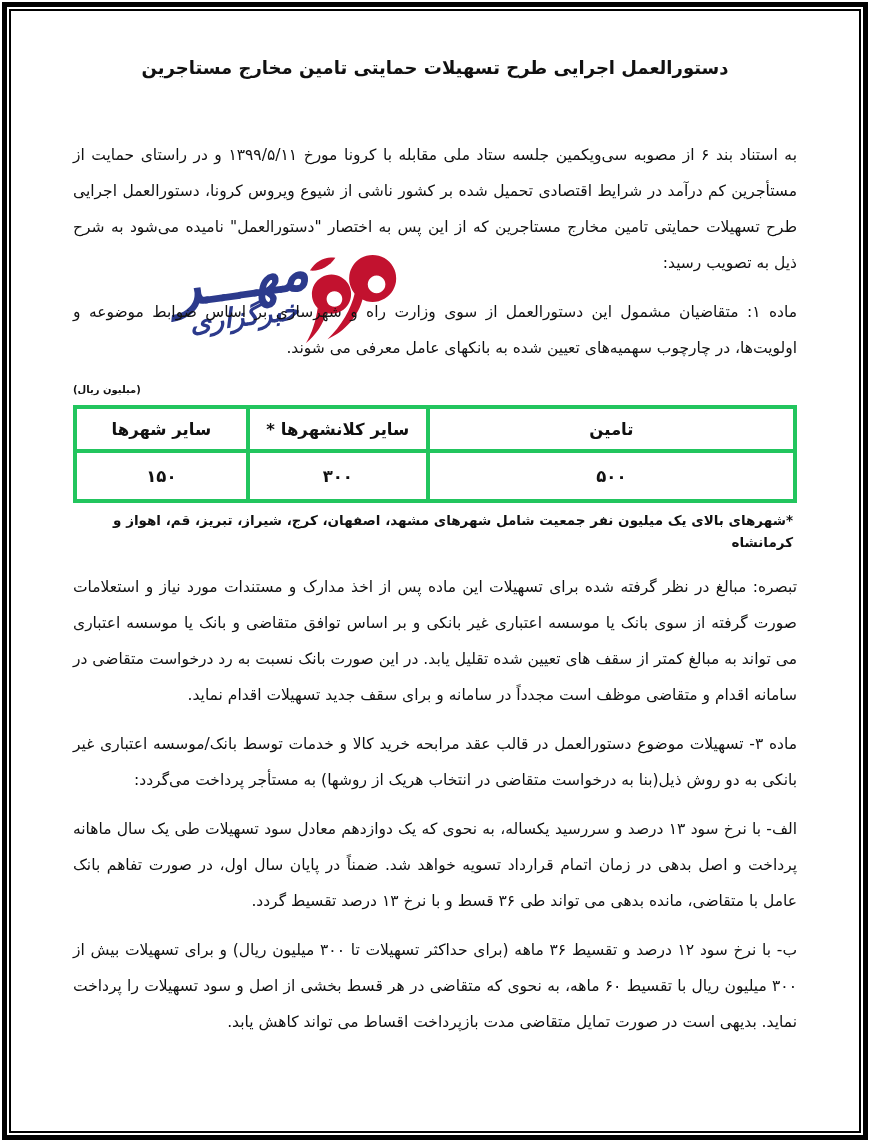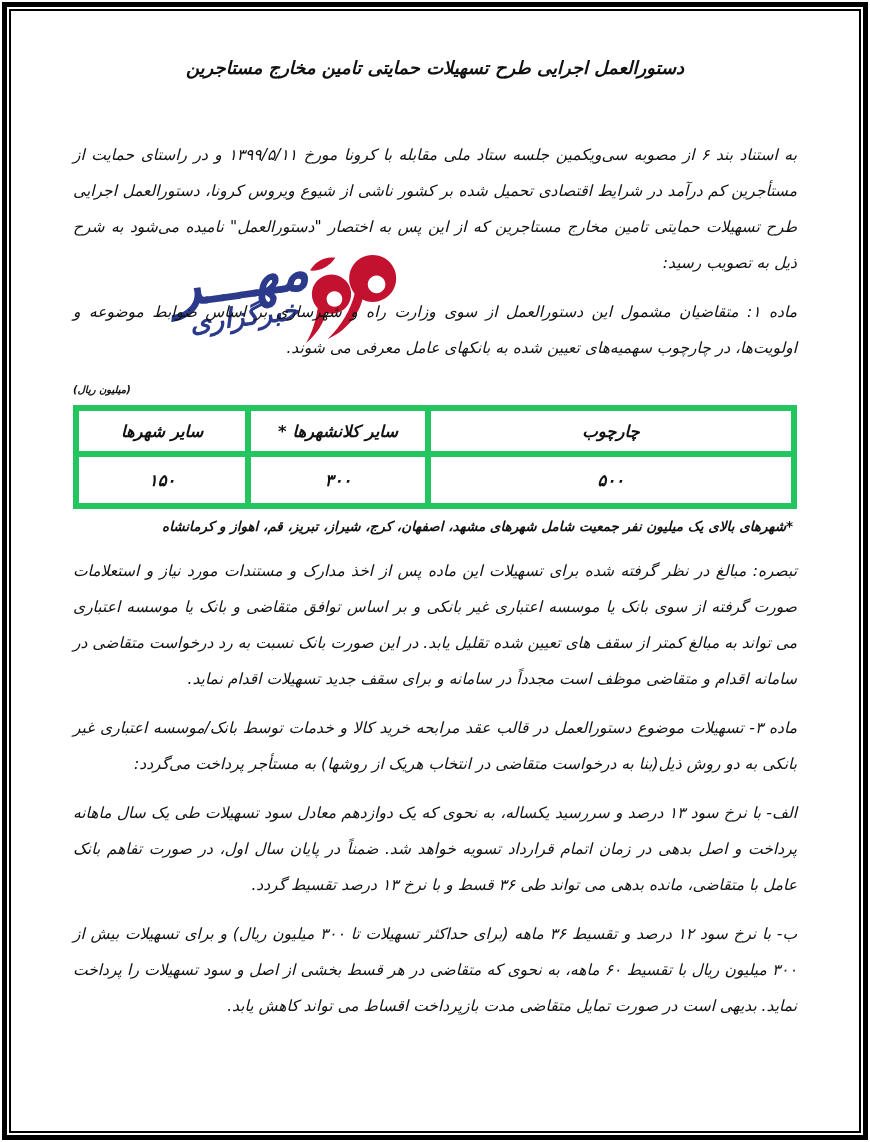--- a/index.html
+++ b/index.html
@@ -3,21 +3,20 @@
 <meta charset="utf-8">
 <style>
   html,body{margin:0;padding:0;background:#fff;}
   body{
     width:870px;height:1142px;position:relative;overflow:hidden;
     font-family:"DejaVu Sans",sans-serif;color:#111;
   }
   .frame-outer{
     position:absolute;top:2px;left:2px;right:2px;bottom:2px;
     border:5px solid #000;
-    font-style:italic;
   }
   .frame-inner{
     position:absolute;top:2px;left:2px;right:2px;bottom:2px;
     border:2px solid #000;
   }
   .content{
     position:absolute;top:0;left:0;right:0;bottom:0;
     padding:0 62px;direction:rtl;
   }
   .doc-title{
@@ -32,21 +31,21 @@
   p.intro{margin-top:56px;}
   .unit-label{
     font-size:10px;font-weight:bold;line-height:22px;
     text-align:left;margin:2px 0 4px 0;position:relative;z-index:2;
   }
   table.ceil-table{
     width:100%;border-collapse:collapse;position:relative;z-index:2;
     table-layout:fixed;
   }
   table.ceil-table th,table.ceil-table td{
-    border:6px solid #22c55e;text-align:center;font-weight:bold;
+    border:4px solid #22c55e;text-align:center;font-weight:bold;
   }
   table.ceil-table th{height:38px;font-size:16.5px;}
   table.ceil-table td{height:44px;font-size:16.5px;vertical-align:middle;border-radius:11px;}
   col.c-tehran{width:51%;}
   col.c-metro{width:25%;}
   col.c-other{width:24%;}
   .table-footnote{
     font-size:13.5px;font-weight:bold;line-height:22px;
     margin:6px 4px 16px 0;position:relative;z-index:2;
   }
@@ -84,21 +83,21 @@
       <div class="unit-label">(میلیون ریال)</div>
 
       <table class="ceil-table">
         <colgroup>
           <col class="c-tehran">
             <col class="c-metro">
             <col class="c-other">
         </colgroup>
         <thead>
           <tr>
-            <th>چارچوب</th>
+            <th>تامین</th>
             <th>سایر کلانشهرها *</th>
             <th>سایر شهرها</th>
           </tr>
         </thead>
         <tbody>
           <tr>
             <td>۵۰۰</td>
             <td>۳۰۰</td>
             <td>۱۵۰</td>
           </tr>

